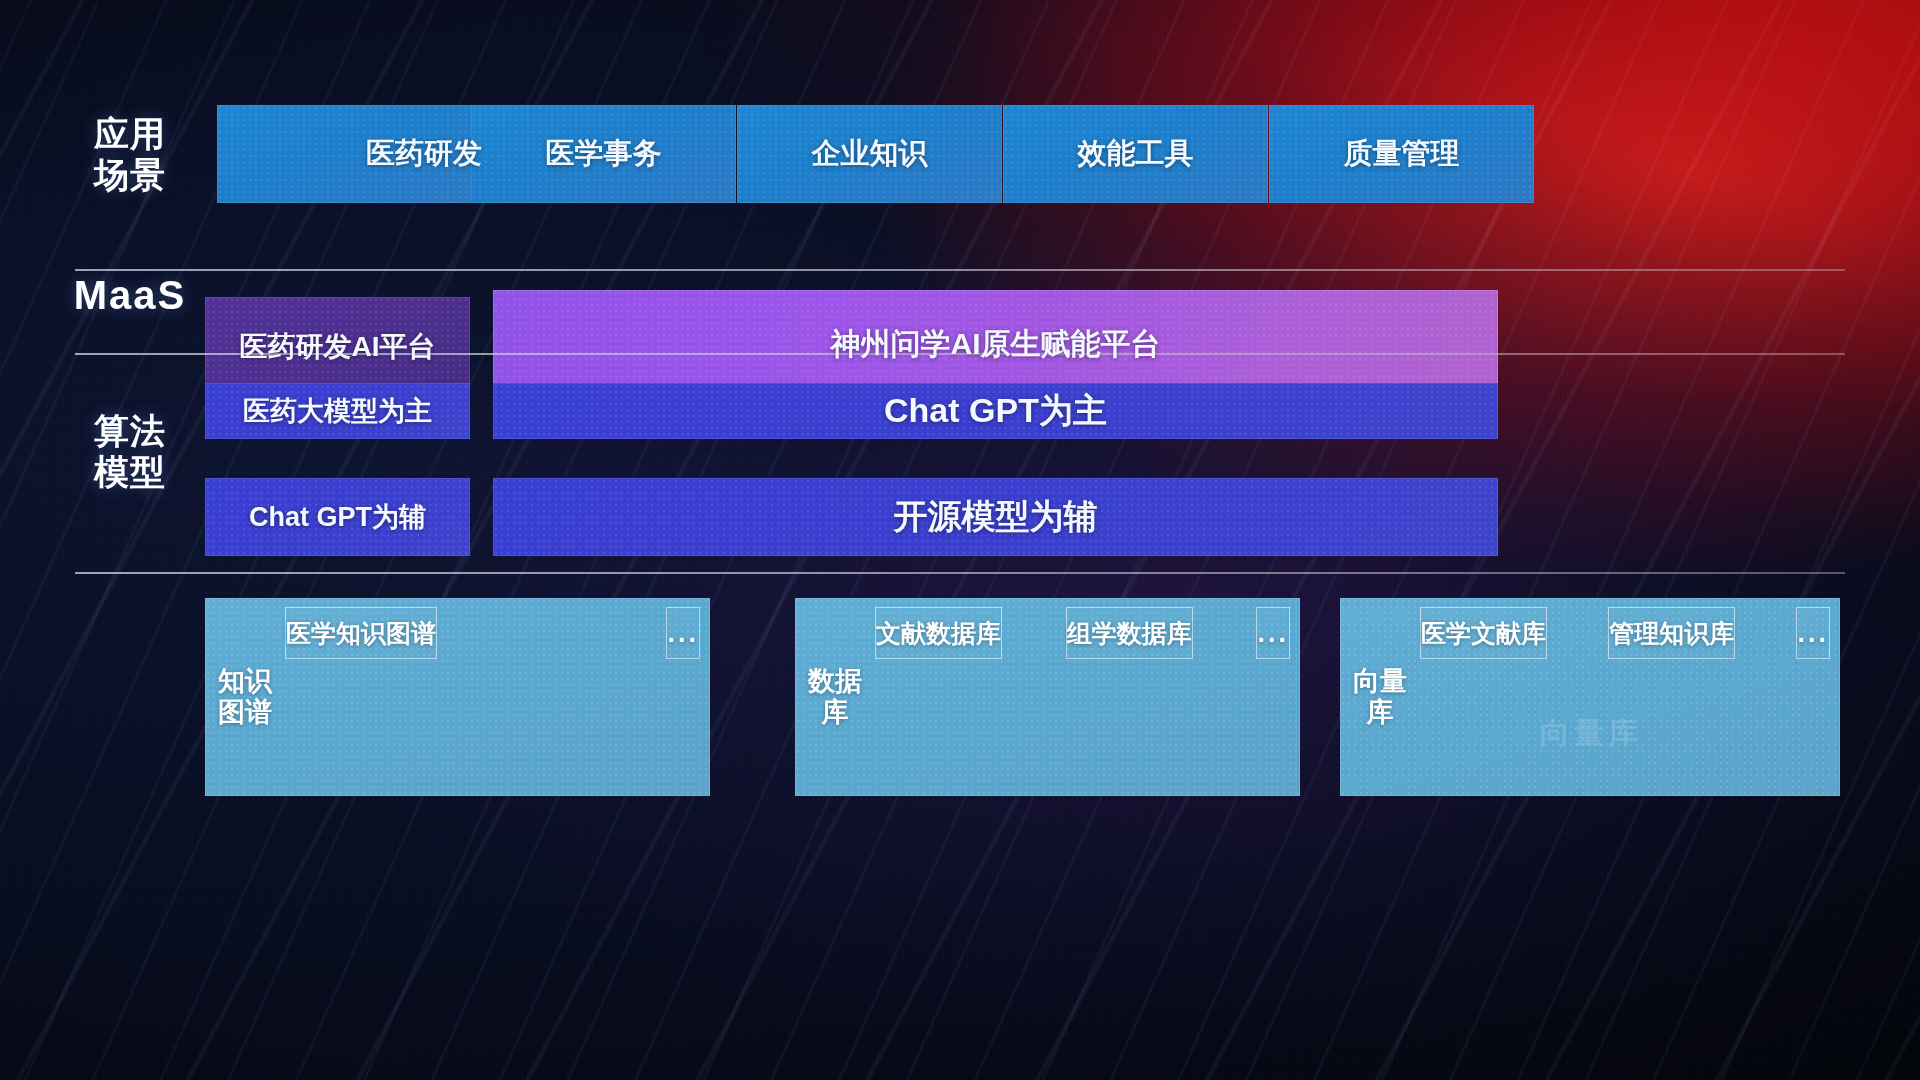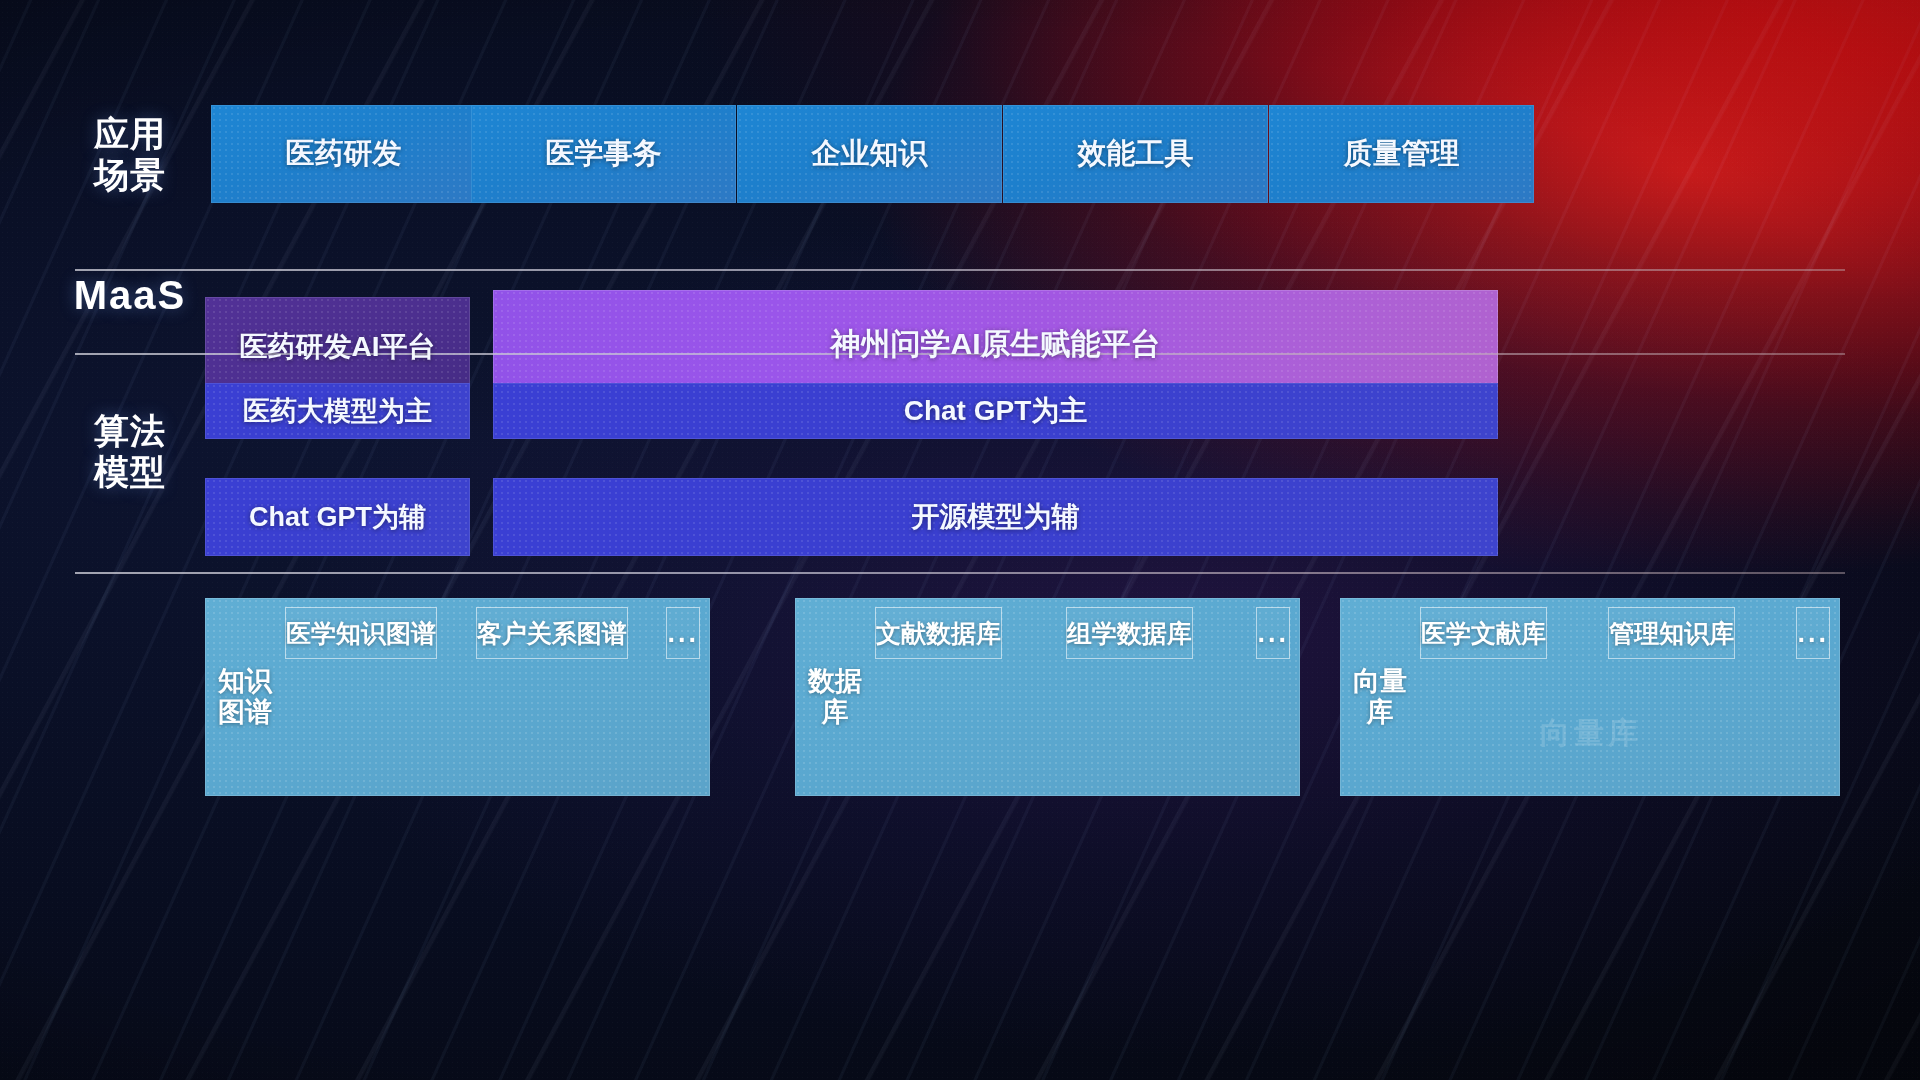--- a/index.html
+++ b/index.html
@@ -165,21 +165,21 @@
   
   .algo-box {
     background: linear-gradient(135deg, #3a3fd4 0%, #3a3fcf 50%, #3e44cd 100%);
     box-shadow: inset 0 0 0 1px rgba(255,255,255,0.10);
   }
   .algo-left { left: 205px; width: 265px; }
   .algo-right { left: 493px; width: 1005px; }
   .algo-row1 { top: 383px; height: 56px; }
   .algo-row2 { top: 478px; height: 78px; }
   .algo-box.small-txt { font-size: 27px; }
-  .algo-box.big-txt { font-size: 28px; }
+  .algo-box.big-txt { font-size: 34px; }
 
   
   .kgroup {
     position: absolute;
     top: 598px;
     height: 198px;
     background: linear-gradient(165deg, #60aed4 0%, #5aa8d0 50%, #5ba3c9 100%);
     box-shadow: inset 0 0 0 1px rgba(255,255,255,0.16);
     display: flex;
     align-items: center;
@@ -256,21 +256,21 @@
   <div class="bg-layer bg-dots"></div>
   <div class="bg-layer bg-vignette"></div>
 
   <div class="content">
 
     <div class="row-label cn" style="top:113px;">
       <div>应用</div>
       <div>场景</div>
     </div>
 
-    <div class="box app-box" style="left:211px;  width:265px;">
+    <div class="box app-box" style="left:217px;  width:265px;justify-content:flex-end;">
       <div class="dots-ov"></div>
       <span>医药研发</span>
     </div>
     <div class="box app-box" style="left:471px;  width:265px;">
       <div class="dots-ov"></div>
       <span>医学事务</span>
     </div>
     <div class="box app-box" style="left:737px;  width:265px;">
       <div class="dots-ov"></div>
       <span>企业知识</span>
@@ -324,21 +324,20 @@
     </div>
 
     <div class="divider" style="top:572px;"></div>
 
 
     <div class="kgroup" style="left:205px; width:505px;">
       <div class="dots-ov"></div>
       <div class="kgroup-title">知识图谱</div>
       <div class="kgroup-items">
         <div class="kitem">医学知识图谱</div>
-        <div class="kitem">客户关系图谱</div>
         <div class="kitem ellipsis">...</div>
       </div>
     </div>
 
     <div class="kgroup" style="left:795px; width:505px;">
       <div class="dots-ov"></div>
       <div class="kgroup-title">数据库</div>
       <div class="kgroup-items">
         <div class="kitem">文献数据库</div>
         <div class="kitem">组学数据库</div>

